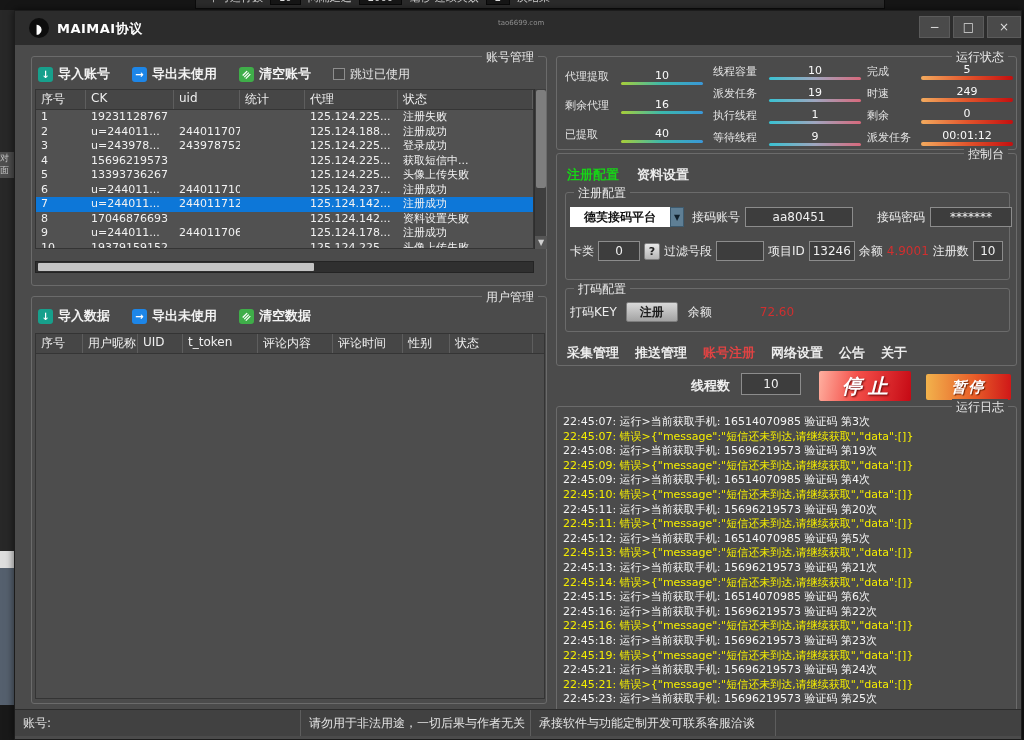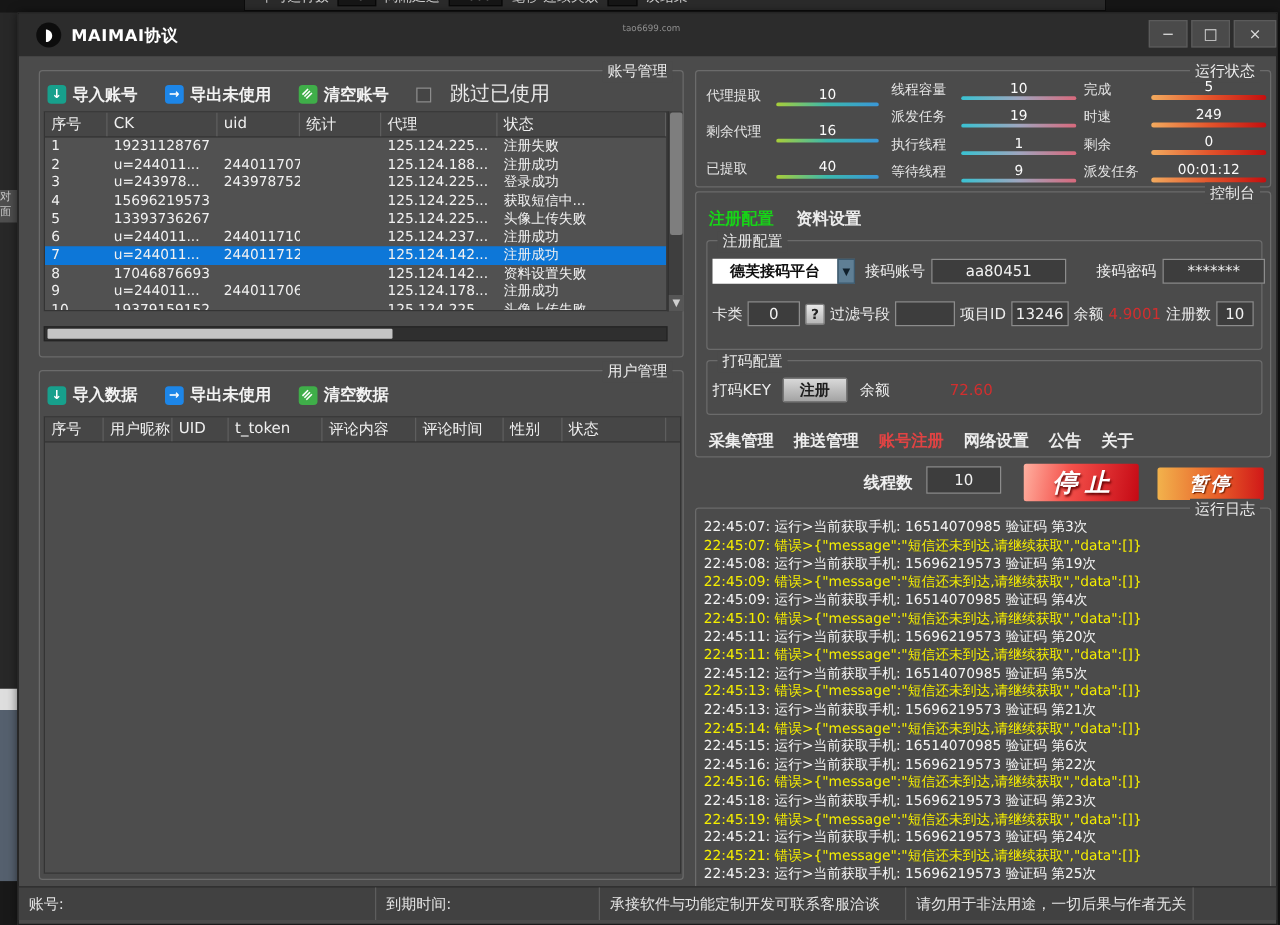--- a/index.html
+++ b/index.html
@@ -40,21 +40,21 @@
   .gl-right { right:8px; } .gl-left { left:8px; }
 
   
   .tbar { position:absolute; display:flex; align-items:center; gap:22px; }
   .tb-btn { display:flex; align-items:center; gap:5px; color:#f2f2f2; font-size:13px;
     font-weight:bold; cursor:pointer; white-space:nowrap; }
   .ico { width:15px; height:15px; border-radius:3px; display:inline-flex; align-items:center;
     justify-content:center; color:#fff; font-size:10px; font-weight:bold; }
   .ico-teal { background:#17a08c; } .ico-blue { background:#1d86e8; }
   .ico-green { background:#3fae49; } .ico-green span { transform:rotate(-45deg); display:block; }
-  .chk { display:flex; align-items:center; gap:15px; color:#e8e8e8; font-size:16px; font-weight:normal; }
+  .chk { display:flex; align-items:center; gap:5px; color:#e8e8e8; font-size:12px; font-weight:normal; }
   .chk-box { width:12px; height:12px; background:#454545; border:1px solid #8d8d8d; }
 
   
   .tbl { position:absolute; background:#515151; border:1px solid #343434; overflow:hidden; }
   .tbl-h { display:flex; height:20px; background:#464646; border-bottom:1px solid #353535; }
   .tbl-h > div { border-right:1px solid #5e5e5e; font-size:12px; color:#efefef; padding:1px 5px;
     white-space:nowrap; overflow:hidden; flex-shrink:0; }
   .trow { display:flex; height:14.5px; line-height:14.5px; font-size:11px; color:#f1f1f1; }
   .trow > div { padding:0 5px; white-space:nowrap; overflow:hidden; flex-shrink:0; }
   .trow.sel { background:#0d77d8; }
@@ -477,18 +477,17 @@
         <div class="log-line info">22:45:18: 运行&gt;当前获取手机: 15696219573  验证码 第23次</div>
         <div class="log-line error">22:45:19:  错误&gt;{"message":"短信还未到达,请继续获取","data":[]}</div>
         <div class="log-line info">22:45:21: 运行&gt;当前获取手机: 15696219573  验证码 第24次</div>
         <div class="log-line error">22:45:21:  错误&gt;{"message":"短信还未到达,请继续获取","data":[]}</div>
         <div class="log-line info">22:45:23: 运行&gt;当前获取手机: 15696219573  验证码 第25次</div>
       </div>
   </div>
 
   <div id="statusbar" class="abs">
       <div class="sb-cell" style="width: 286px;">账号:</div>
-      <div class="sb-cell" style="width: 179px;">到期时间:</div>
+      <div class="sb-cell" style="width: 230px;">请勿用于非法用途，一切后果与作者无关</div>
       <div class="sb-cell" style="width: 245px;">承接软件与功能定制开发可联系客服洽谈</div>
-      <div class="sb-cell" style="width: 230px;">请勿用于非法用途，一切后果与作者无关</div>
       <div class="sb-cell" style="width: 66px; border-right: none;"></div>
     </div>
 </div>
 
 </body></html>

